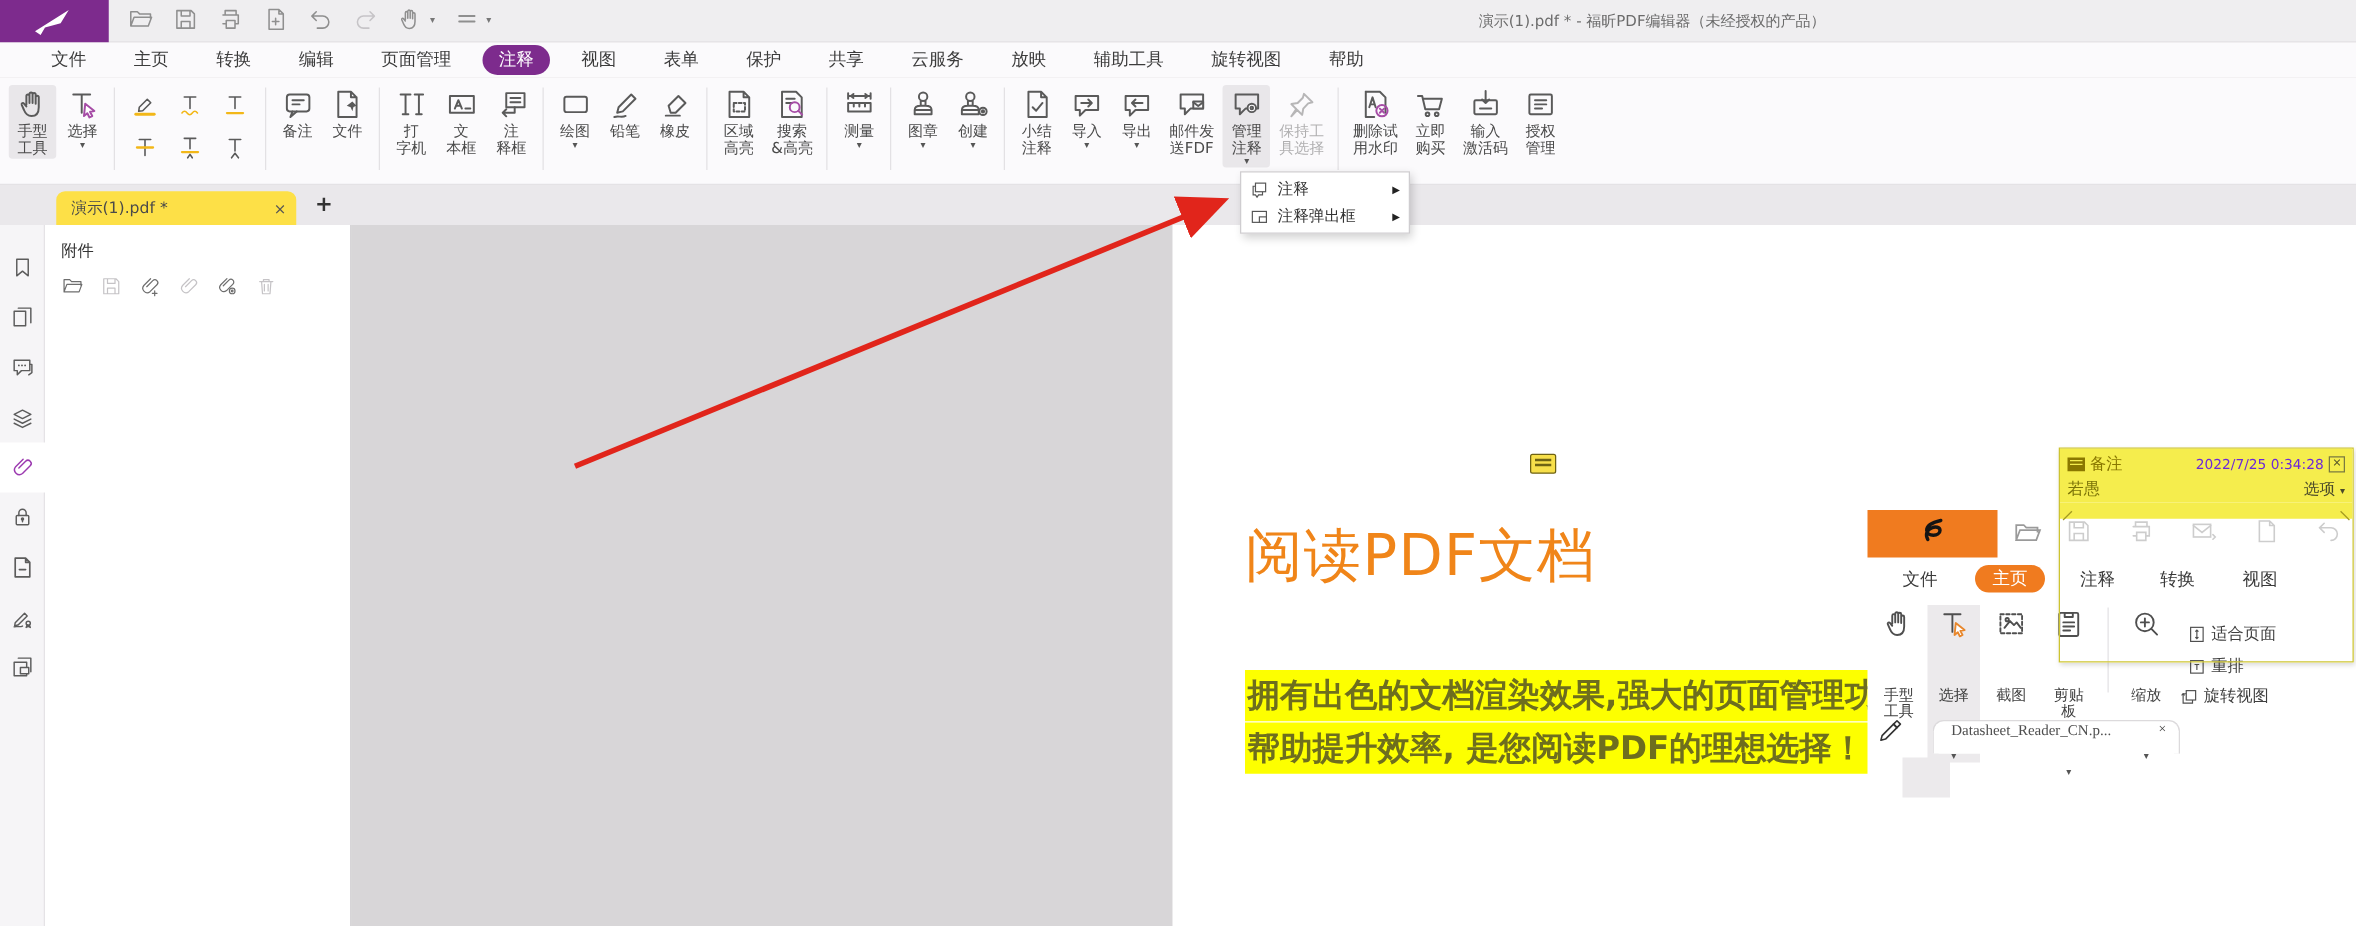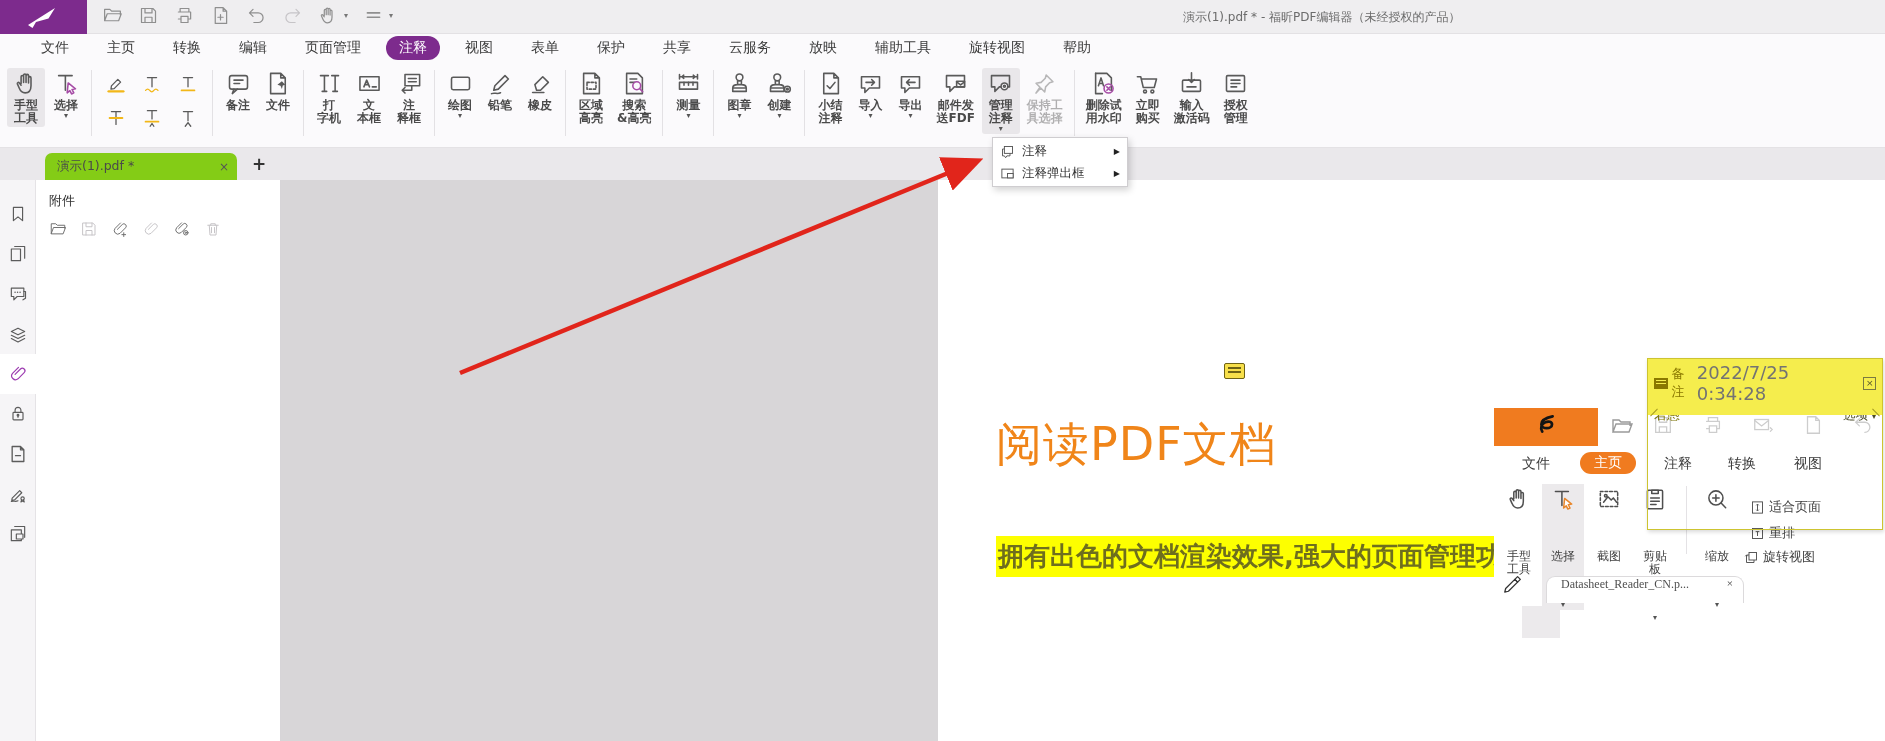--- a/index.html
+++ b/index.html
@@ -16,36 +16,36 @@
   .q.lite svg{stroke:#c6c4c7;}
   .qcaret{font-size:8px;color:#777;margin-left:-10px;}
   .wintitle{position:absolute;left:1183px;top:9px;font-size:12px;color:#6b6b6b;white-space:nowrap;}
   
   .menubar{position:absolute;left:0;top:34px;width:100%;height:28px;background:#fbfafc;display:flex;align-items:center;padding-left:22px;}
   .menu-item{font-size:14px;color:#3c3c3c;padding:3px 13px;margin:0 6px;cursor:default;white-space:nowrap;}
   .menu-item.active{background:#7d2b8d;color:#fff;border-radius:13px;}
   
   .ribbon{position:absolute;left:0;top:62px;width:100%;height:86px;background:#fbfafc;border-bottom:1px solid #e4e2e5;
           display:flex;align-items:flex-start;padding:6px 4px 0 6px;}
-  .rbtn{display:flex;flex-direction:column;align-items:center;padding:2px 5px;margin:0 1px;border-radius:3px;min-width:38px;font-weight:bold;}
+  .rbtn{display:flex;flex-direction:column;align-items:center;padding:2px 5px;margin:0 1px;border-radius:3px;min-width:38px;}
   .rbtn.sel{background:#e9e7ea;}
   .rbtn.dis{opacity:.42;}
   .ricon{width:27px;height:27px;margin-bottom:2px;}
   .ric svg,.ricon svg{width:100%;height:100%;display:block;fill:none;stroke:#5a5a5a;stroke-width:1.4;stroke-linecap:round;stroke-linejoin:round;}
   svg .y{stroke:#f2b718;} svg .p{stroke:#a64ca6;} svg .f{fill:#5a5a5a;stroke:none;} svg .pf{fill:#fff;stroke:#a64ca6;}
   .rlabel{font-size:12px;color:#4a4a4a;line-height:13px;text-align:center;}
   .rlabel span{display:block;white-space:nowrap;}
   .rcaret{display:block;font-size:8px;line-height:7px;color:#555;text-align:center;}
   .rdiv{width:1px;height:66px;background:#e3e1e4;margin:2px 5px 0 5px;flex:none;}
   .mkgrid{display:grid;grid-template-columns:repeat(3,32px);grid-template-rows:28px 28px;gap:6px 4px;margin:2px 3px 0 3px;}
   .mkbtn{width:32px;height:28px;display:flex;align-items:center;justify-content:center;border-radius:3px;}
   .mkbtn svg{width:22px;height:22px;fill:none;stroke:#5a5a5a;stroke-width:1.4;stroke-linecap:round;stroke-linejoin:round;}
   
   .tabbar{position:absolute;left:0;top:148px;width:100%;height:32px;background:#eae8eb;}
-  .doctab{position:absolute;left:45px;top:5px;width:192px;height:27px;background:#84cc16;border-radius:7px 7px 0 0;
+  .doctab{position:absolute;left:45px;top:5px;width:192px;height:27px;background:#fde047;border-radius:7px 7px 0 0;
           display:flex;align-items:center;padding:0 8px 0 12px;font-size:12.5px;color:#4a4a4a;}
   .doctab .x{margin-left:auto;color:#555;font-size:12px;}
   .newtab{position:absolute;left:252px;top:6px;font-size:17px;color:#333;font-weight:bold;}
   
   .workspace{position:absolute;left:0;top:180px;width:100%;height:680px;display:flex;}
   .rail{width:36px;background:#f6f5f7;border-right:1px solid #e5e3e6;display:flex;flex-direction:column;align-items:center;padding-top:14px;flex:none;}
   .rail-item{width:36px;height:40px;display:flex;align-items:center;justify-content:center;}
   .rail-item svg{width:20px;height:20px;fill:none;stroke:#5c5c5c;stroke-width:1.4;stroke-linecap:round;stroke-linejoin:round;}
   .rail-item.active{background:#fff;}
   .rail-item.active svg{stroke:#9c3ab0;}
@@ -97,21 +97,21 @@
   .etabdoc{position:absolute;left:52px;top:170px;width:198px;height:27px;background:#fff;border:1px solid #dcdadc;border-bottom:none;border-radius:9px 9px 0 0;display:flex;align-items:flex-start;padding:0 10px 0 14px;font-size:12px;color:#4f4f4f;font-family:Liberation Serif, serif;}
   .etabdoc .x{margin-left:auto;font-size:11px;color:#444;}
   .estrip{position:absolute;left:28px;top:200px;width:38px;height:32px;background:#eceaec;}
   
   .note{position:absolute;left:709px;top:178px;width:236px;height:172px;z-index:5;border:1px solid #cdc430;box-shadow:1px 2px 4px rgba(0,0,0,.15);}
   .note-head{height:43px;background:#f5ed4d;padding:3px 6px 0 6px;}
   .nrow{display:flex;align-items:center;}
   .nico{width:14px;height:11px;background:#8a7800;margin-right:4px;position:relative;}
   .nico:before{content:"";position:absolute;left:2px;top:2px;width:10px;height:1.5px;background:#f5ed4d;box-shadow:0 3px 0 #f5ed4d;}
   .ntitle{font-size:13px;color:#8a7800;}
-  .ndate{margin-left:auto;font-size:18px;color:#737373;}
+  .ndate{margin-left:auto;font-size:11px;color:#6d28d9;}
   .nclose{width:13px;height:13px;border:1px solid #7a7a40;margin-left:4px;font-size:9px;line-height:11px;text-align:center;color:#55552a;}
   .nauthor{font-size:13px;color:#7c7408;}
   .nopts{margin-left:auto;font-size:12.5px;color:#4a4a2a;}
   .note-body{height:113px;background:rgba(246,238,77,.45);padding:3px 6px;font-size:10.5px;font-weight:bold;color:#2b2b2b;}
   .note-foot{height:13px;background:#f5ed4d;position:relative;}
   .note-foot:before,.note-foot:after{content:"";position:absolute;bottom:2px;width:10px;height:1px;background:#a39a20;transform:rotate(-45deg);}
   .note-foot:before{left:1px;} .note-foot:after{right:1px;transform:rotate(45deg);box-shadow:none;}
   
   .dropdown{position:absolute;left:992px;top:137px;width:136px;background:#fff;border:1px solid #cfcdd0;box-shadow:2px 3px 7px rgba(0,0,0,.18);z-index:60;padding:2px 0;}
   .dd-item{display:flex;align-items:center;height:22px;padding:0 7px;font-size:12.5px;color:#333;}
@@ -659,20 +659,21 @@
           <div class="seg" style="left:0;width:231px;"></div>
           <div class="seg" style="left:235px;width:231px;"></div>
           <div class="seg" style="left:470px;width:236px;"></div>
           <div class="seg" style="left:710px;width:237px;"></div>
         </div>
 
         <div class="anchor-note"></div>
 
         <div class="h1">阅读PDF文档</div>
         <div class="hl" style="top:356px;">拥有出色的文档渲染效果,强大的页面管理功能,</div>
+        <div class="hl" style="top:398px;">帮助提升效率, 是您阅读PDF的理想选择！</div>
 
         <div class="shot">
           <div class="oblock">
             <svg viewBox="0 0 24 24">
                 <path d="M16.5 3.5c-5.5 1.2-9 3.4-9 6.2 0 2 2 3.2 4.3 3.2 2.2 0 4.2-1.1 4.2-3 0-2.2-2.8-2.8-5.4-1.6-3 1.4-4.2 4-2.4 7.4"></path>
               </svg>
           </div>
           <div class="efolder">
             <svg viewBox="0 0 24 24">
                 <path d="M3 18V6h6l2 2h9v4M3 18l3-8h16l-3 8z"></path>

